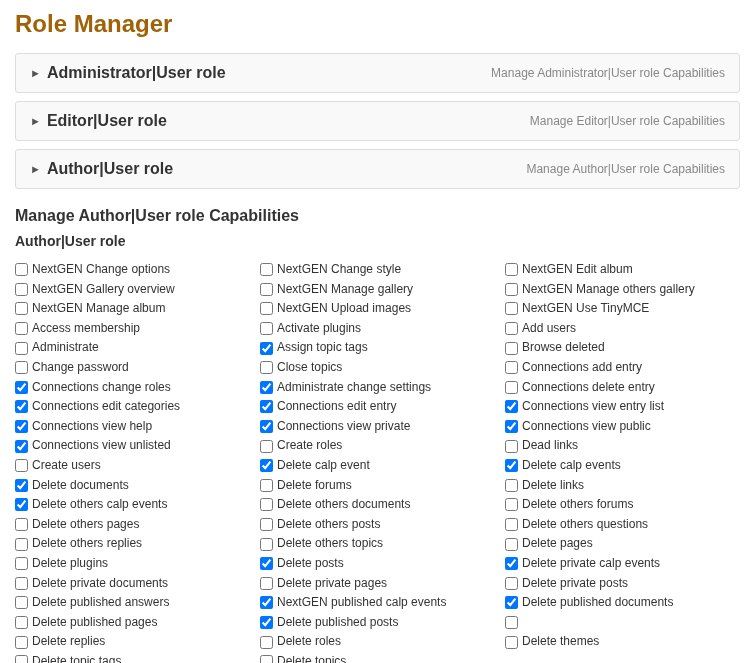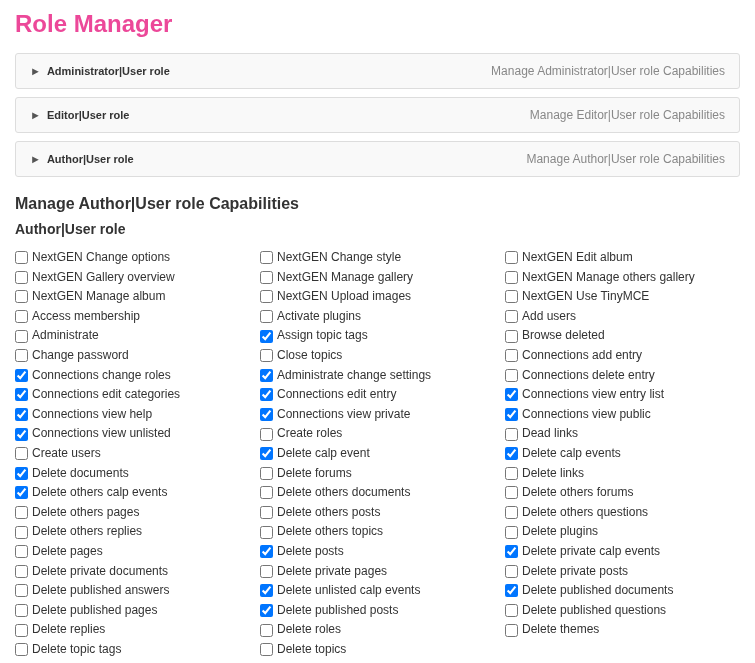--- a/index.html
+++ b/index.html
@@ -7,21 +7,21 @@
       font-family: Arial, sans-serif;
       font-size: 13px;
       background: #fff;
       color: #333;
       padding: 10px 15px;
     }
     h1 {
       font-size: 24px;
       font-weight: bold;
       margin-bottom: 15px;
-      color: #ec4899;
+      color: #a16207;
     }
     .role-section {
       border: 1px solid #ddd;
       border-radius: 3px;
       margin-bottom: 8px;
       padding: 10px 14px;
       display: flex;
       align-items: center;
       justify-content: space-between;
       background: #f9f9f9;
@@ -30,21 +30,21 @@
       display: flex;
       align-items: center;
       gap: 6px;
     }
     .role-arrow {
       color: #555;
       font-size: 11px;
     }
     .role-title {
       font-weight: bold;
-      font-size: 11px;
+      font-size: 16px;
     }
     .manage-link {
       color: #888;
       font-size: 12px;
       text-decoration: none;
       cursor: pointer;
     }
 
     .capabilities-section {
       margin-top: 18px;
@@ -285,27 +285,27 @@
       <div class="cap-item">
     <input type="checkbox" style="">
     <span class="cap-label">Delete others replies</span>
   </div>
       <div class="cap-item">
     <input type="checkbox" style="">
     <span class="cap-label">Delete others topics</span>
   </div>
       <div class="cap-item">
     <input type="checkbox" style="">
+    <span class="cap-label">Delete pages</span>
+  </div>
+      <div class="cap-item">
+    <input type="checkbox" style="">
     <span class="cap-label">Delete plugins</span>
   </div>
       <div class="cap-item">
-    <input type="checkbox" style="">
-    <span class="cap-label">Delete pages</span>
-  </div>
-      <div class="cap-item">
     <input type="checkbox" checked="" style="">
     <span class="cap-label">Delete posts</span>
   </div>
       <div class="cap-item">
     <input type="checkbox" checked="" style="">
     <span class="cap-label">Delete private calp events</span>
   </div>
       <div class="cap-item">
     <input type="checkbox" style="">
     <span class="cap-label">Delete private documents</span>
@@ -317,37 +317,36 @@
       <div class="cap-item">
     <input type="checkbox" style="">
     <span class="cap-label">Delete private posts</span>
   </div>
       <div class="cap-item">
     <input type="checkbox" style="">
     <span class="cap-label">Delete published answers</span>
   </div>
       <div class="cap-item">
     <input type="checkbox" checked="" style="">
-    <span class="cap-label">Delete unlisted calp events</span>
+    <span class="cap-label">NextGEN published calp events</span>
   </div>
       <div class="cap-item">
     <input type="checkbox" checked="" style="">
     <span class="cap-label">Delete published documents</span>
   </div>
       <div class="cap-item">
     <input type="checkbox" style="">
     <span class="cap-label">Delete published pages</span>
   </div>
       <div class="cap-item">
     <input type="checkbox" checked="" style="">
     <span class="cap-label">Delete published posts</span>
   </div>
       <div class="cap-item">
     <input type="checkbox" style="">
-    <span class="cap-label">Delete published questions</span>
   </div>
       <div class="cap-item">
     <input type="checkbox" style="">
     <span class="cap-label">Delete replies</span>
   </div>
       <div class="cap-item">
     <input type="checkbox" style="">
     <span class="cap-label">Delete roles</span>
   </div>
       <div class="cap-item">

